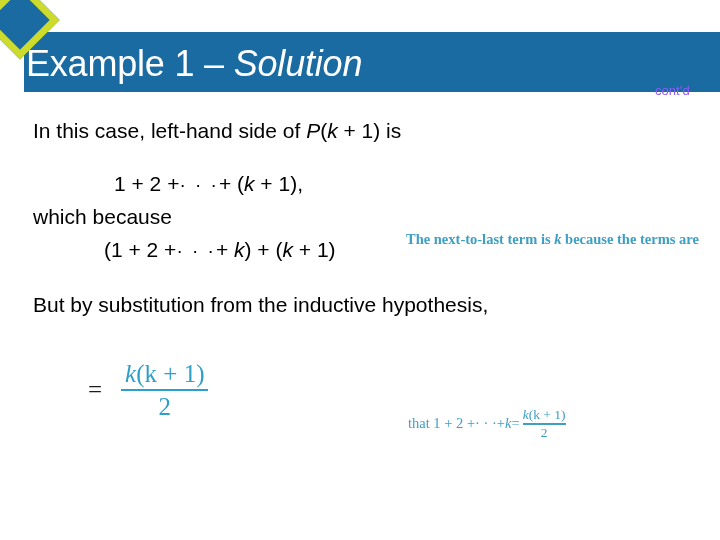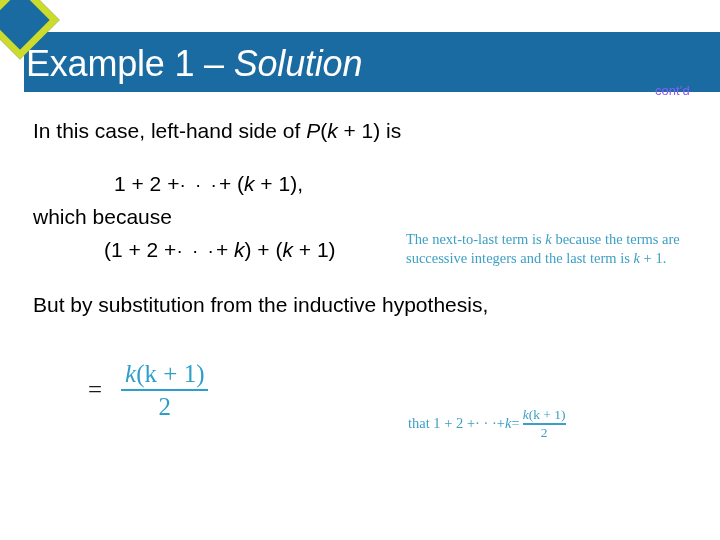--- a/index.html
+++ b/index.html
@@ -132,20 +132,21 @@
     position: absolute;
     color: #3d9fc4;
     font-family: "Liberation Serif", serif;
     font-size: 14.5px;
     line-height: 19px;
   }
   #annotation-top {
     left: 406px;
     top: 230px;
     width: 300px;
+    font-weight: bold;
   }
   #annotation-bottom {
     left: 408px;
     top: 388px;
     width: 300px;
   }
   .annotation i { font-style: italic; }
 
   .afrac {
     display: inline-flex;
@@ -207,23 +208,20 @@
       <span class="bar"></span>
       <span class="den mteal">2</span>
     </span>
   </div>
 
 </div>
 
 <div class="annotation" id="annotation-top">
   <div>
     <span>The next-to-last term is </span><i>k</i><span> because the terms are</span>
-  </div>
-  <div>
-    <span>successive integers and the last term is </span><i>k</i><span> + 1.</span>
   </div>
 </div>
 
 <div class="annotation" id="annotation-bottom">
   <div class="row2">
     <span>that 1 + 2 + </span>
       <span>· · ·</span>
       <span> + </span>
       <i>k</i>
       <span> = </span>

